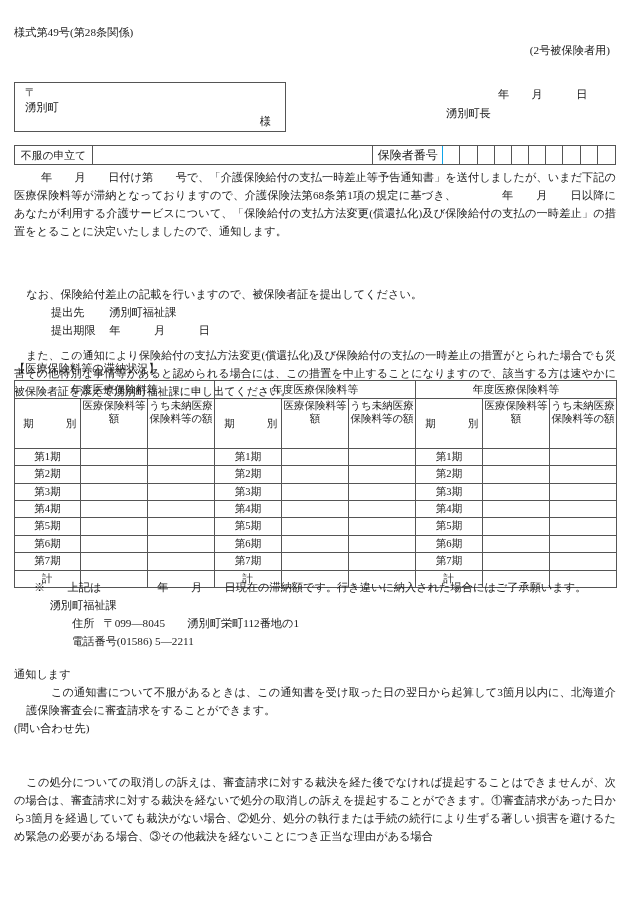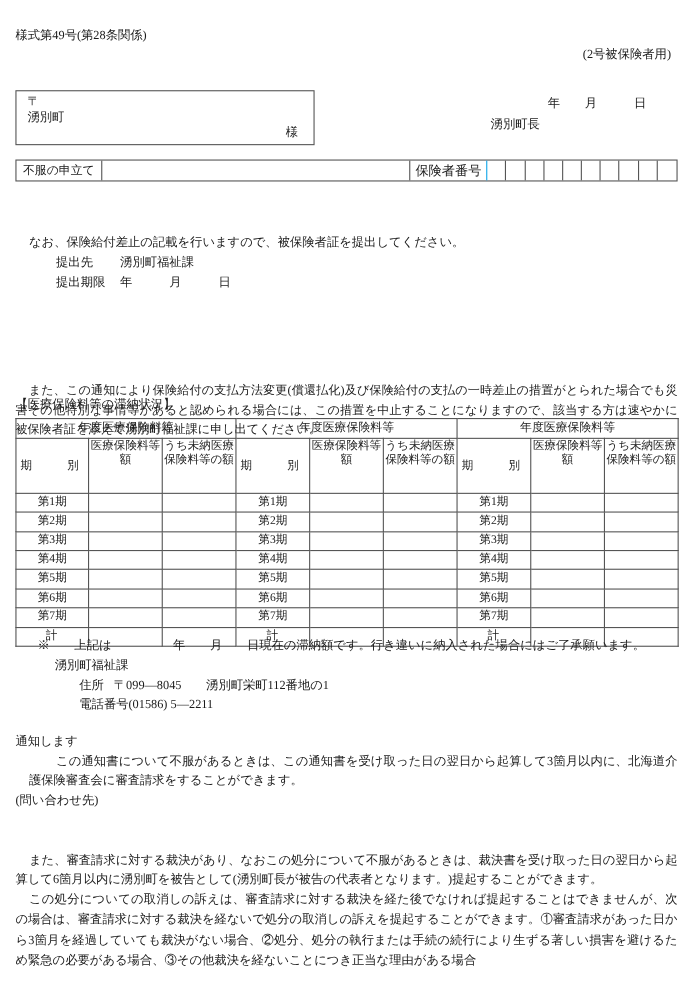--- a/index.html
+++ b/index.html
@@ -176,21 +176,21 @@
     font-size: 10.8px;
   }
   .col-head {
     height: 50px;
     vertical-align: top;
     padding: 2px 3px 0 3px;
     font-size: 10.5px;
     line-height: 1.28;
   }
   .col-head.kihetsu {
-    text-align: left;
+    text-align: right;
     vertical-align: middle;
     padding-top: 0;
     letter-spacing: 0.35em;
     text-indent: 0.35em;
   }
   .data-row td { height: 15px; }
   .period-cell {
     text-align: center;
     font-size: 10.6px;
   }
@@ -269,20 +269,21 @@
       <div class="num-cell"></div>
       <div class="num-cell"></div>
       <div class="num-cell"></div>
       <div class="num-cell"></div>
       <div class="num-cell"></div>
       <div class="num-cell"></div>
     </div>
   </div>
 
   <div class="body-block">
+    <div class="p-indent">年　　月　　日付け第　　号で、「介護保険給付の支払一時差止等予告通知書」を送付しましたが、いまだ下記の医療保険料等が滞納となっておりますので、介護保険法第68条第1項の規定に基づき、　　　　年　　月　　日以降にあなたが利用する介護サービスについて、「保険給付の支払方法変更(償還払化)及び保険給付の支払の一時差止」の措置をとることに決定いたしましたので、通知します。</div>
     <div class="p-indent1">なお、保険給付差止の記載を行いますので、被保険者証を提出してください。</div>
     <div class="sub-line">
       <span class="lbl">提出先</span><span>湧別町福祉課</span>
     </div>
     <div class="sub-line">
       <span class="lbl">提出期限</span><span class="spaced">年　　　月　　　日</span>
     </div>
   </div>
 
   <div class="block2">
@@ -424,17 +425,16 @@
     </div>
   </div>
 
   <div class="appeal-block">
     <div>通知します</div>
     <div class="appeal-body">この通知書について不服があるときは、この通知書を受け取った日の翌日から起算して3箇月以内に、北海道介護保険審査会に審査請求をすることができます。</div>
     <div class="appeal-contact">(問い合わせ先)</div>
   </div>
 
   <div class="final-block">
-    <p class="p-indent1">また、審査請求に対する裁決があり、なおこの処分について不服があるときは、裁決書を受け取った日の翌日から起算して6箇月以内に湧別町を被告として(湧別町長が被告の代表者となります。)提起することができます。</p>
     <p class="p-indent1">この処分についての取消しの訴えは、審査請求に対する裁決を経た後でなければ提起することはできませんが、次の場合は、審査請求に対する裁決を経ないで処分の取消しの訴えを提起することができます。①審査請求があった日から3箇月を経過していても裁決がない場合、②処分、処分の執行または手続の続行により生ずる著しい損害を避けるため緊急の必要がある場合、③その他裁決を経ないことにつき正当な理由がある場合</p>
   </div>
 
 </div>
 
 </body></html>

